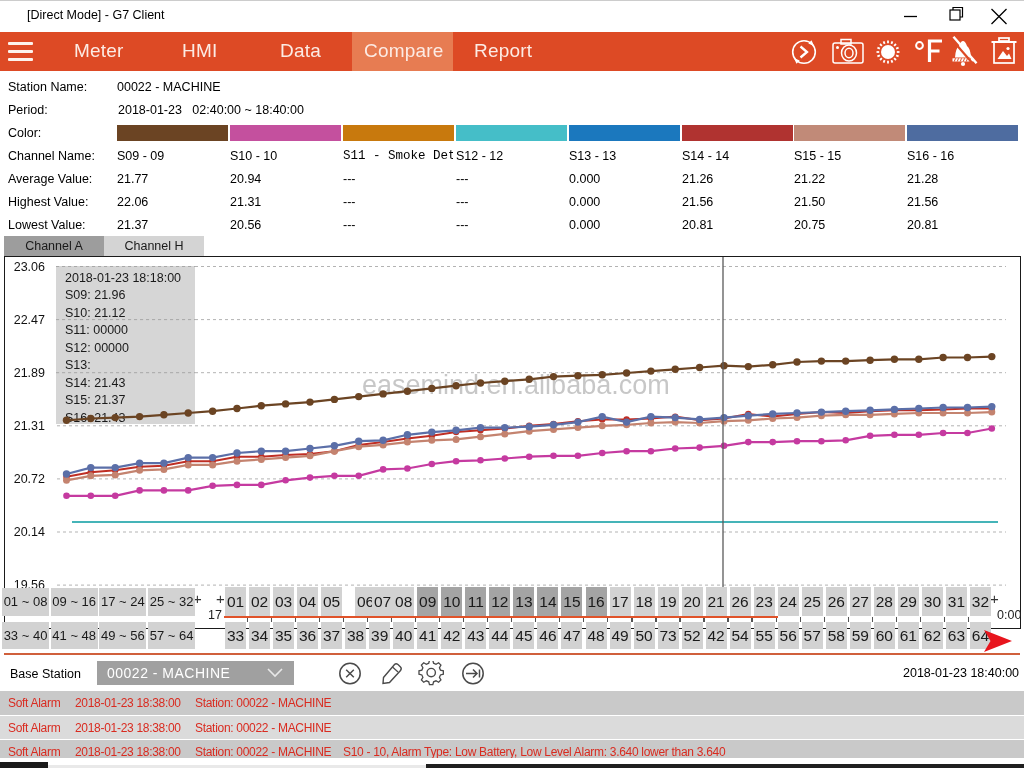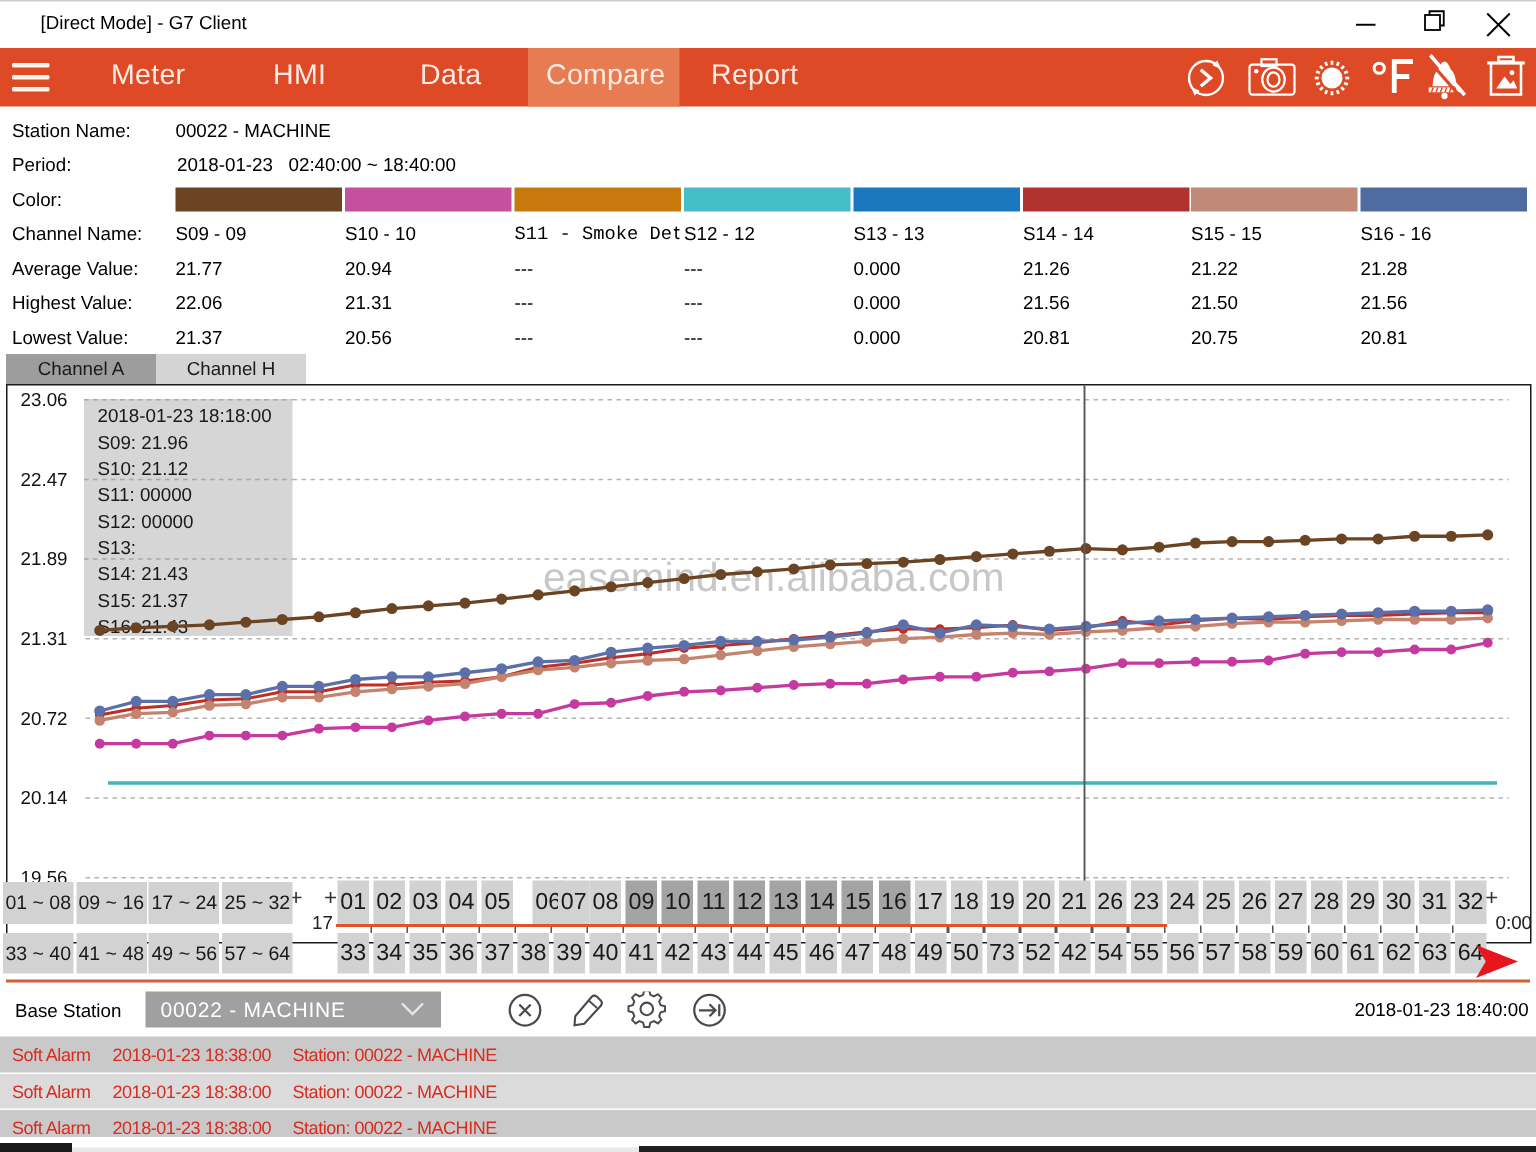--- a/index.html
+++ b/index.html
@@ -540,17 +540,18 @@
     </div>
 <div class="abs alarm" style="top:716px;height:23px;background:#dbdbdb">
       <span style="left:8px">Soft Alarm</span>
       <span style="left:75px">2018-01-23 18:38:00</span>
       <span style="left:195px">Station: 00022 - MACHINE</span>
     </div>
 <div class="abs alarm" style="top:740px;height:21px;background:#c9c9c9;overflow:hidden">
       <span style="left:8px">Soft Alarm</span>
       <span style="left:75px">2018-01-23 18:38:00</span>
       <span style="left:195px">Station: 00022 - MACHINE</span>
+      <span style="left:343px">S10 - 10, Alarm Type: Low Battery, Low Level Alarm: 3.640 lower than 3.640</span>
     </div>
 <div class="abs" id="sb"></div>
 <div class="abs" style="left:0;top:762px;width:48px;height:6px;background:#1a1a1a"></div>
 <div class="abs" style="left:48px;top:765px;width:378px;height:3px;background:#e9e9e9"></div>
 <div class="abs" style="left:426px;top:764px;width:598px;height:4px;background:#1f1f1f"></div>
 </div>
 </body></html>

